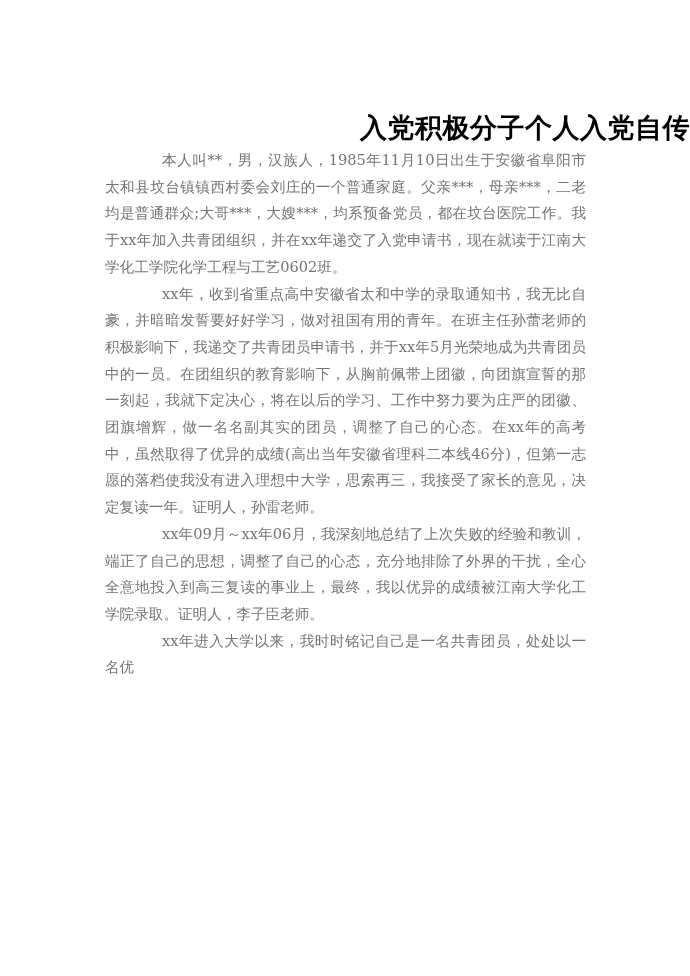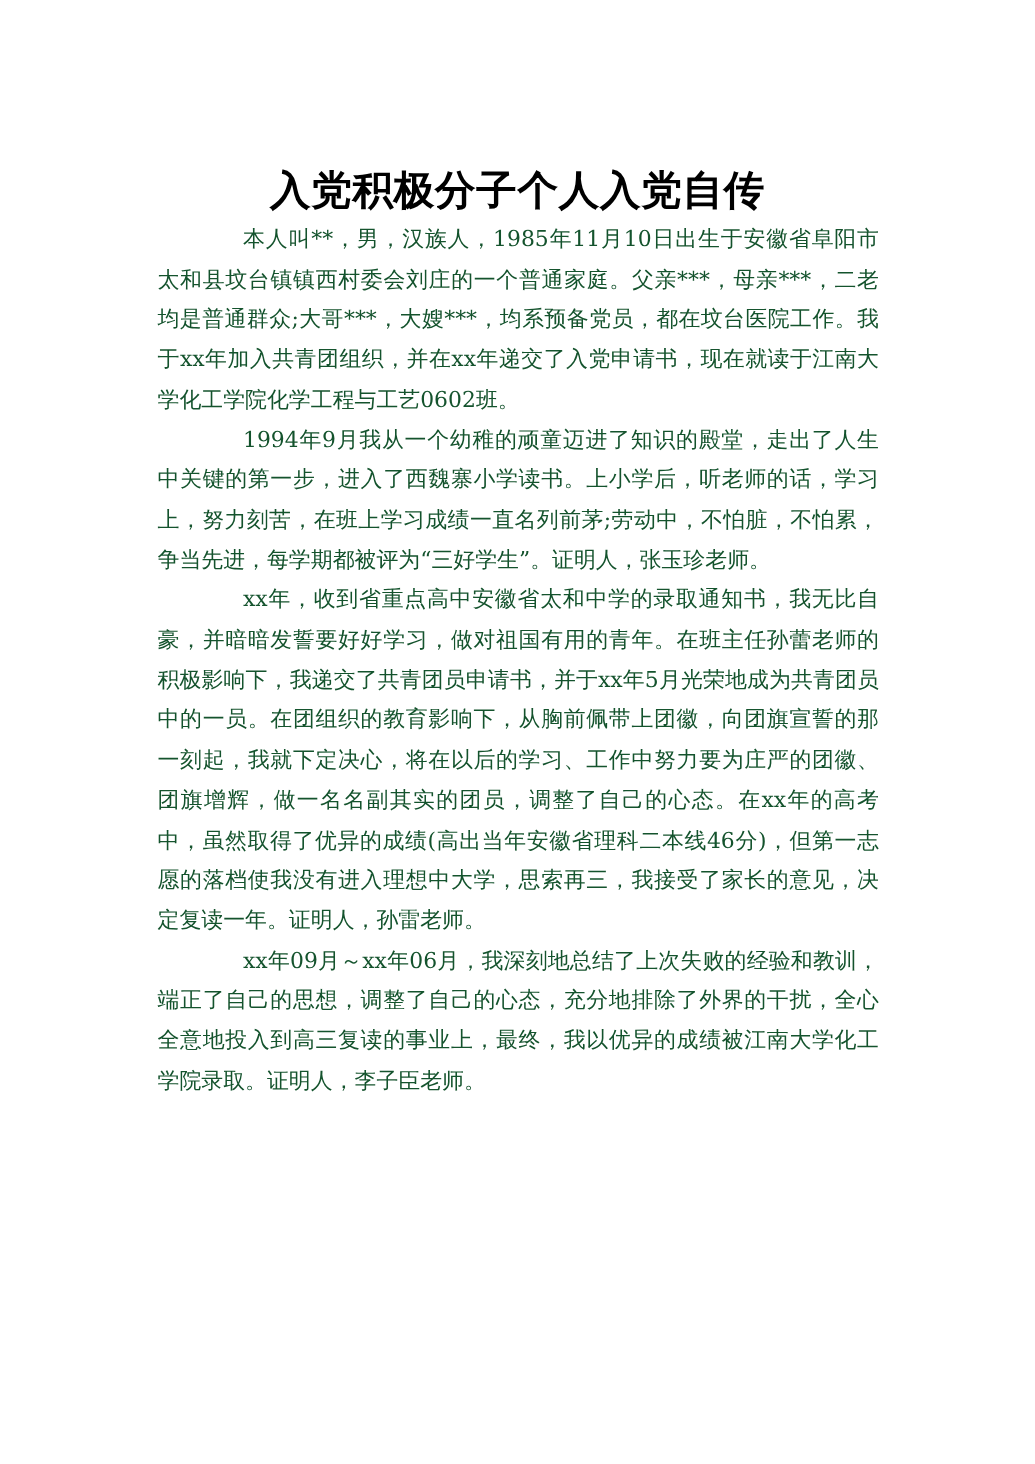--- a/index.html
+++ b/index.html
@@ -21,21 +21,21 @@
       top: 0;
       width: 690px;
       height: 976px;
       background: #ffffff;
     }
     .title {
       position: absolute;
       left: 0;
       top: 111px;
       width: 690px;
-      text-align: center;
+      text-align: right;
       font-family: "DejaVu Sans", "Liberation Sans", sans-serif;
       font-weight: bold;
       font-size: 27px;
       line-height: 34px;
       letter-spacing: 0.5px;
       color: #000000;
       margin: 0;
     }
     .body {
       position: absolute;
@@ -43,28 +43,28 @@
       top: 147px;
       width: 481px;
     }
     .para {
       margin: 0;
       text-indent: 57px;
       font-size: 14.6px;
       line-height: 26.7px;
       text-align: justify;
       text-align-last: left;
-      color: #14532d;
+      color: #737373;
       word-break: break-all;
     }
   </style>
 </head>
 <body>
 
 <div class="page">
   <h1 class="title">入党积极分子个人入党自传</h1>
   <div class="body">
     <p class="para">本人叫**，男，汉族人，1985年11月10日出生于安徽省阜阳市太和县坟台镇镇西村委会刘庄的一个普通家庭。父亲***，母亲***，二老均是普通群众;大哥***，大嫂***，均系预备党员，都在坟台医院工作。我于xx年加入共青团组织，并在xx年递交了入党申请书，现在就读于江南大学化工学院化学工程与工艺0602班。</p>
-    <p class="para">1994年9月我从一个幼稚的顽童迈进了知识的殿堂，走出了人生中关键的第一步，进入了西魏寨小学读书。上小学后，听老师的话，学习上，努力刻苦，在班上学习成绩一直名列前茅;劳动中，不怕脏，不怕累，争当先进，每学期都被评为“三好学生”。证明人，张玉珍老师。</p>
     <p class="para">xx年，收到省重点高中安徽省太和中学的录取通知书，我无比自豪，并暗暗发誓要好好学习，做对祖国有用的青年。在班主任孙蕾老师的积极影响下，我递交了共青团员申请书，并于xx年5月光荣地成为共青团员中的一员。在团组织的教育影响下，从胸前佩带上团徽，向团旗宣誓的那一刻起，我就下定决心，将在以后的学习、工作中努力要为庄严的团徽、团旗增辉，做一名名副其实的团员，调整了自己的心态。在xx年的高考中，虽然取得了优异的成绩(高出当年安徽省理科二本线46分)，但第一志愿的落档使我没有进入理想中大学，思索再三，我接受了家长的意见，决定复读一年。证明人，孙雷老师。</p>
     <p class="para">xx年09月～xx年06月，我深刻地总结了上次失败的经验和教训，端正了自己的思想，调整了自己的心态，充分地排除了外界的干扰，全心全意地投入到高三复读的事业上，最终，我以优异的成绩被江南大学化工学院录取。证明人，李子臣老师。</p>
+    <p class="para">xx年进入大学以来，我时时铭记自己是一名共青团员，处处以一名优</p>
   </div>
 </div>
 
 </body></html>

